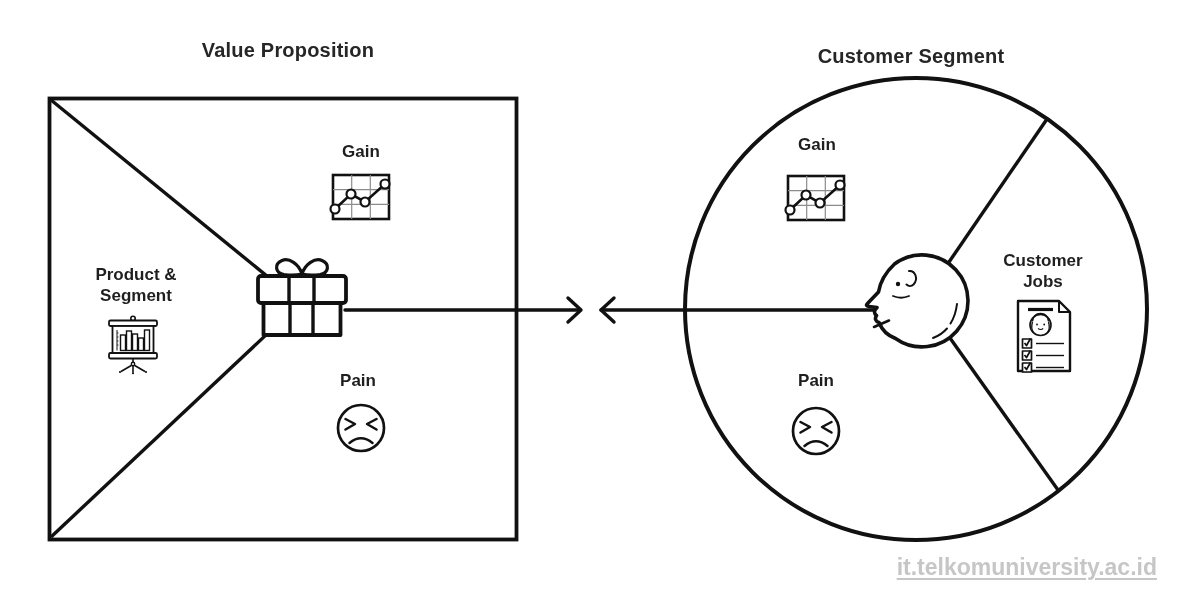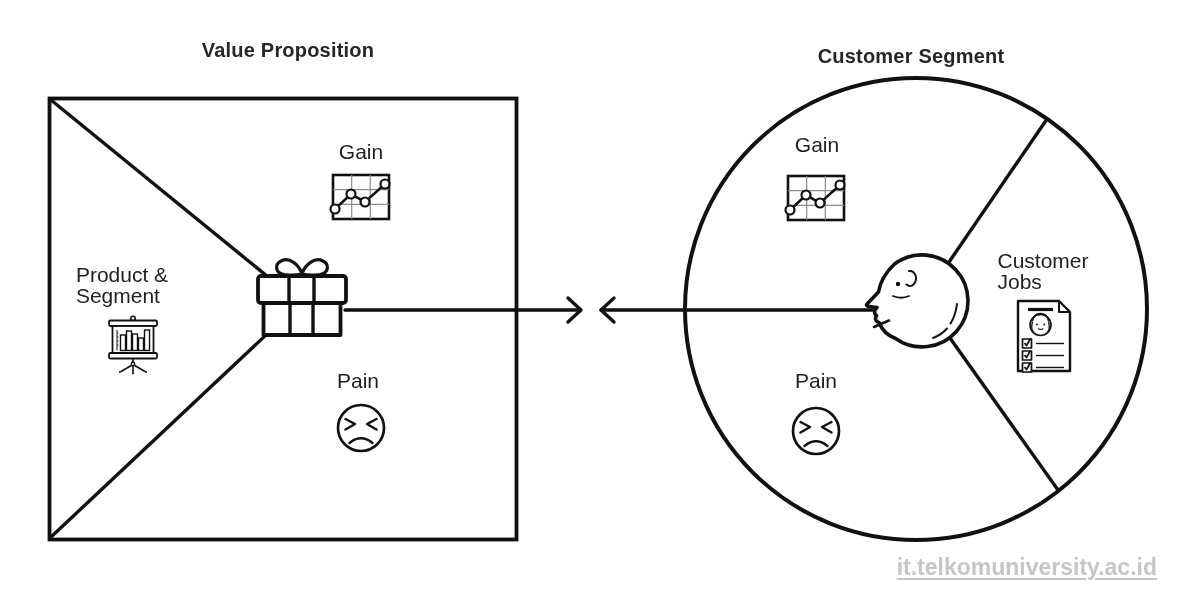--- a/index.html
+++ b/index.html
@@ -10,22 +10,22 @@
     background:#ffffff; overflow:hidden;border-radius:11px;
   }
   .svg-layer { position:absolute; left:0; top:0; }
   .title {
     position:absolute; transform:translateX(-50%);
     font-size:20px; font-weight:700; color:#262626;
     letter-spacing:0.2px; white-space:nowrap;
   }
   .label {
     position:absolute; transform:translateX(-50%);
-    font-size:21px; font-weight:400; color:#1f1f1f;
-    line-height:21px; white-space:nowrap;
+    font-size:17px; font-weight:700; color:#1f1f1f;
+    line-height:21px; text-align:center; white-space:nowrap;
   }
   .watermark {
     position:absolute; font-size:23px; font-weight:700;
     color:#c6c6c6; text-decoration:underline;
     text-decoration-thickness:2px; text-underline-offset:3px;
     white-space:nowrap; cursor:pointer;
   }
 </style>
 </head>
 <body>
@@ -159,21 +159,21 @@
         <line x1="-8" y1="31.5" x2="20" y2="31.5" stroke-width="1.4"></line>
       </g>
     </g>
   </svg>
 
   <div class="title" style="left:288px; top:39px">Value Proposition</div>
   <div class="title" style="left:911px; top:45px">Customer Segment</div>
 
   <div class="label" style="left:361px; top:141px">Gain</div>
   <div class="label" style="left:358px; top:370px">Pain</div>
-  <div class="label" style="left:122px; top:264px">
+  <div class="label" style="left:136px; top:264px">
     <div>Product &amp;</div>
     <div>Segment</div>
   </div>
 
   <div class="label" style="left:817px; top:134px">Gain</div>
   <div class="label" style="left:816px; top:370px">Pain</div>
   <div class="label" style="left:1043px; top:250px">
     <div>Customer</div>
     <div>Jobs</div>
   </div>

